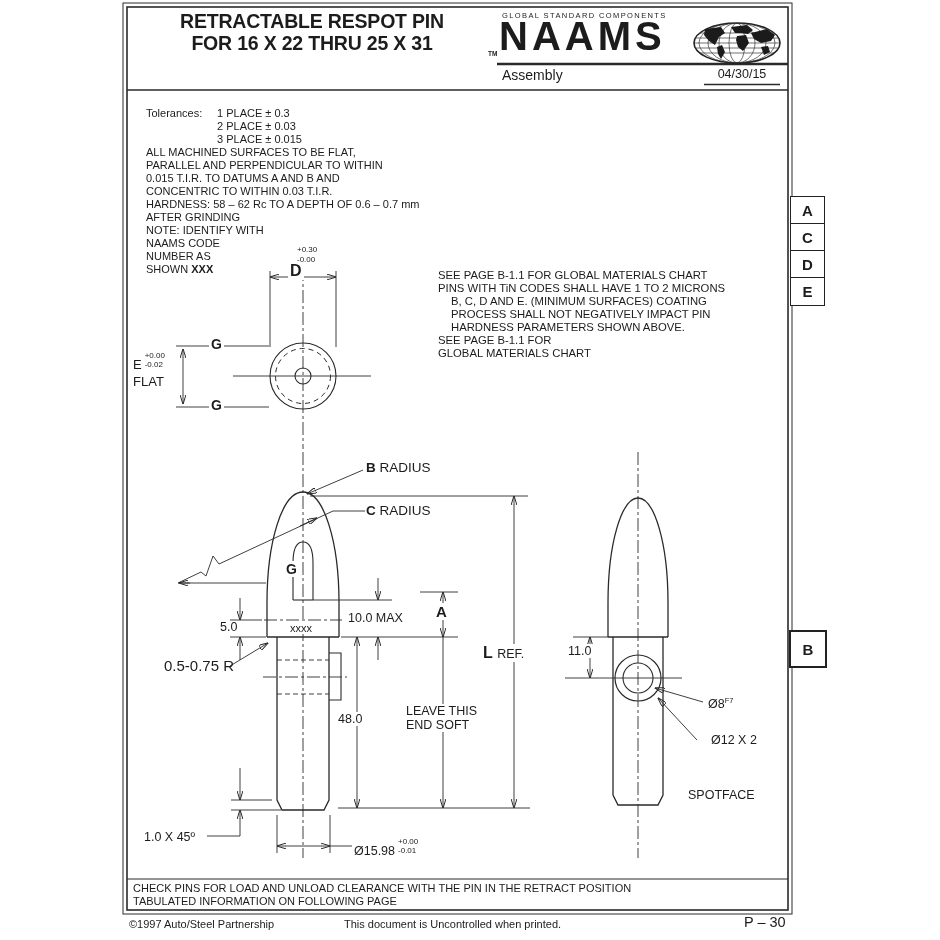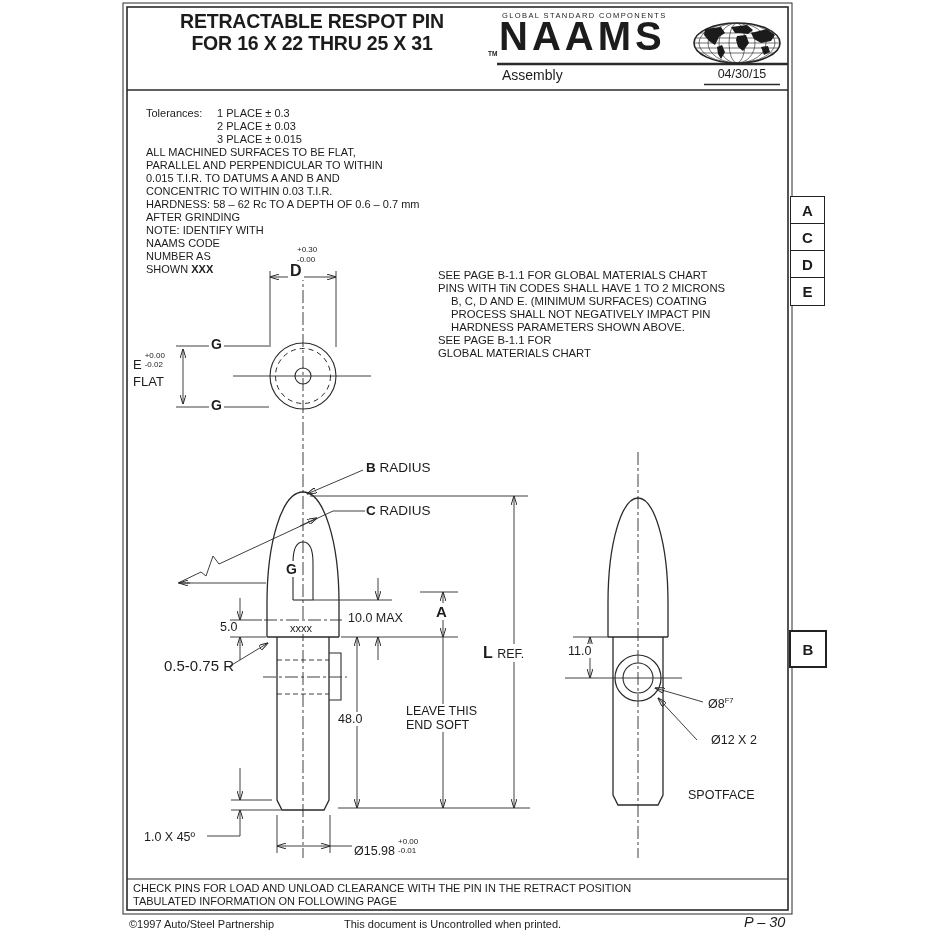--- a/index.html
+++ b/index.html
@@ -241,15 +241,15 @@
 
   <div class="abs lbl" style="left:144px;top:830px;">1.0 X 45º</div>
   <div class="abs" style="left:354px;top:838px;">
     <span class="lbl">Ø15.98</span><span class="tolstack tol"><span>+0.00</span><br>
          <span>-0.01</span></span></div>
 
   <div class="abs note" style="left:133px;top:882px;">CHECK PINS FOR LOAD AND UNLOAD CLEARANCE WITH THE PIN IN THE RETRACT POSITION</div>
   <div class="abs note" style="left:133px;top:895px;">TABULATED INFORMATION ON FOLLOWING PAGE</div>
   <div class="abs sm" style="left:129px;top:918px;">©1997 Auto/Steel Partnership</div>
   <div class="abs sm" style="left:344px;top:918px;">This document is Uncontrolled when printed.</div>
-  <div class="abs" style="left:744px;top:914px;font-size:14.5px;font-style:italic;">P – 30</div>
+  <div class="abs" style="left:744px;top:914px;font-size:14.5px;">P – 30</div>
 
 </div>
 
 </body></html>

